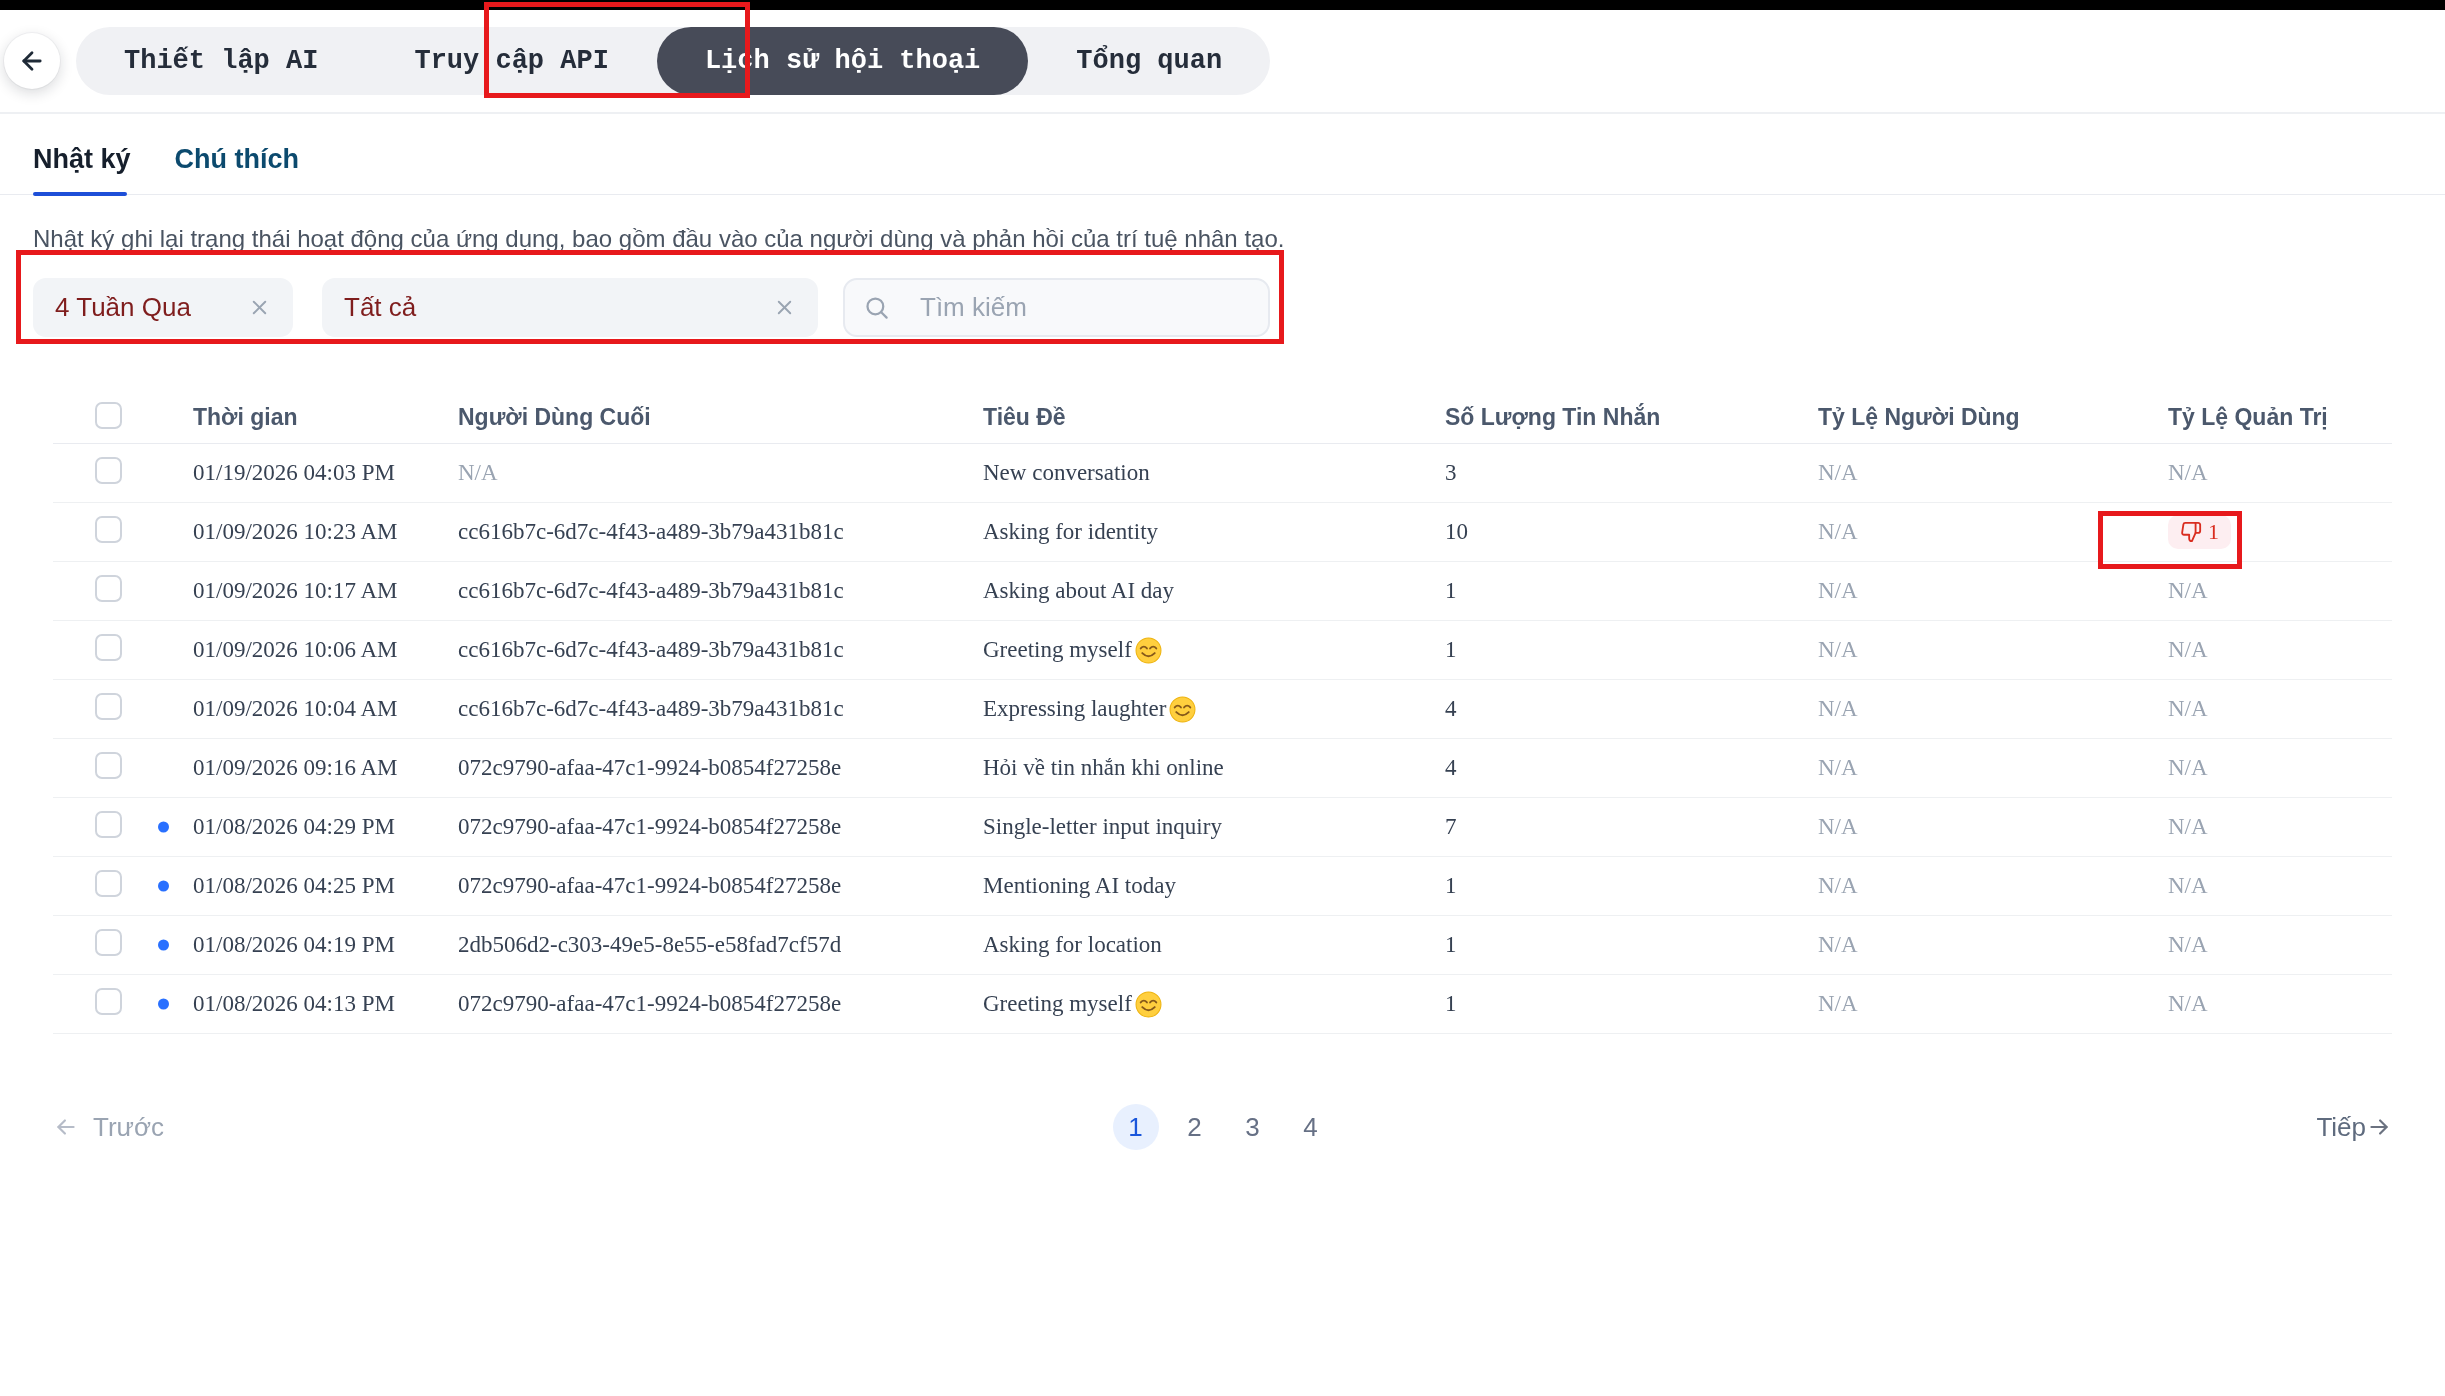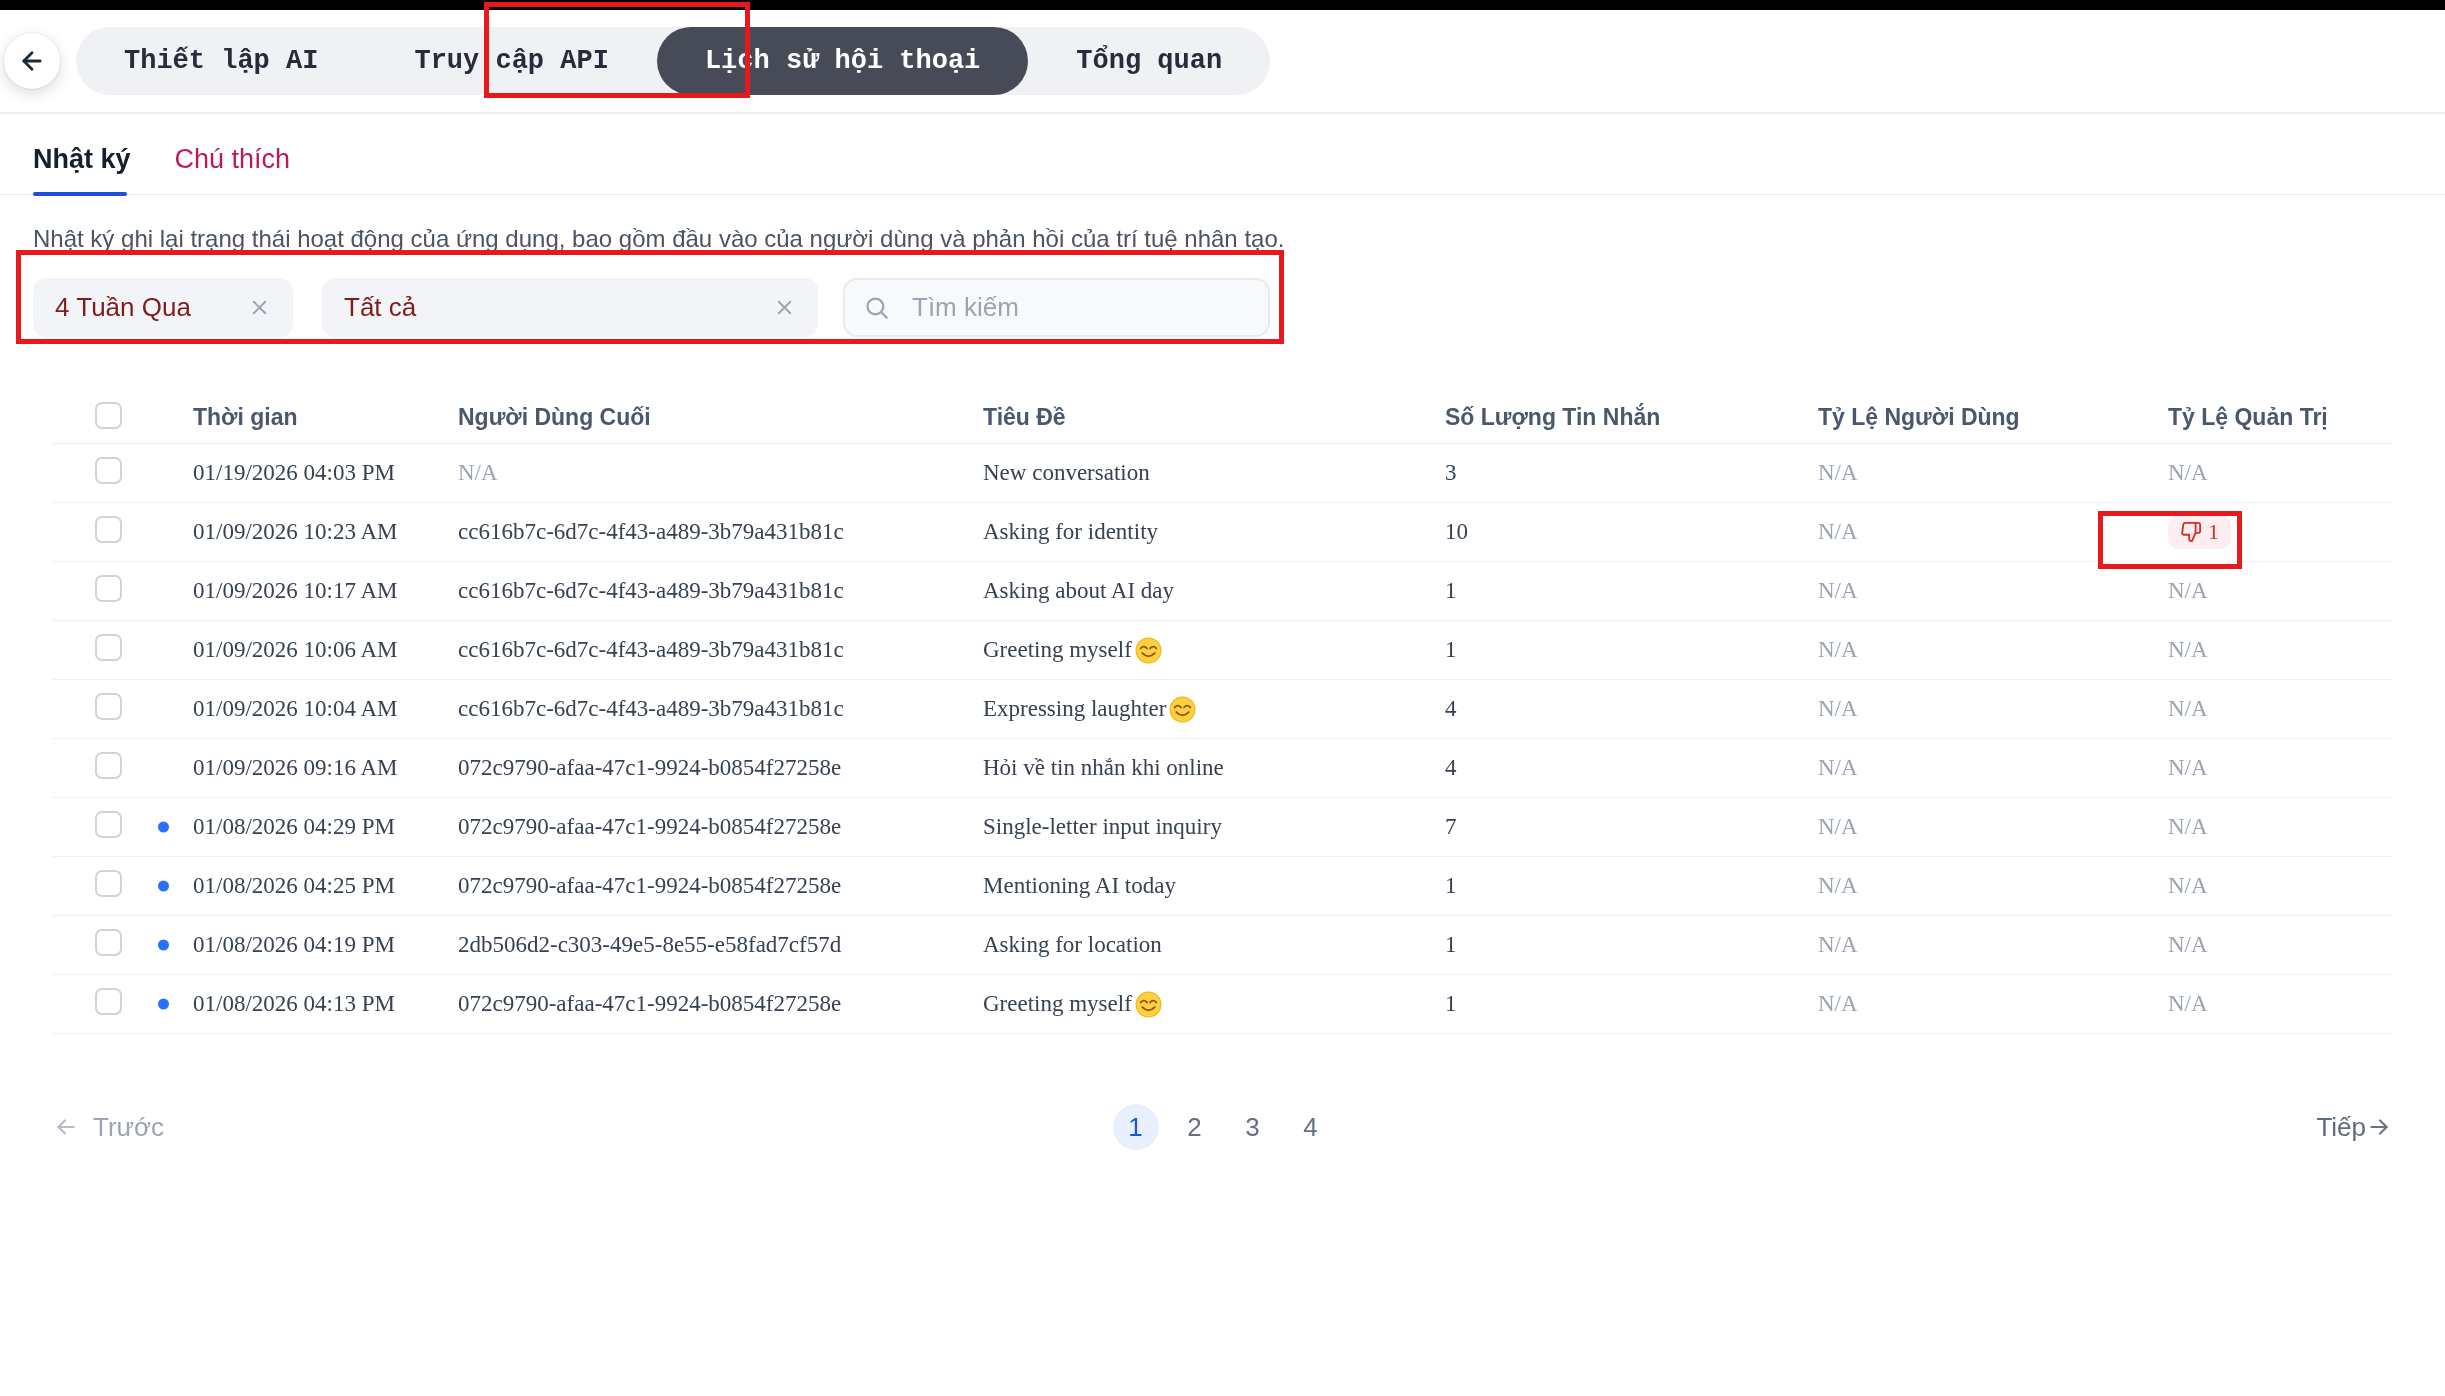--- a/index.html
+++ b/index.html
@@ -32,41 +32,41 @@
   .app-tab {
     display:flex; align-items:center; padding:0 48px;
     font-size:27px; font-weight:600; color:#252d3a; cursor:pointer;
     border-radius:40px; white-space:nowrap;font-family:Liberation Mono, monospace;
   }
   .app-tab.active { background:#474b58; color:#fff; }
 
   
   .main { padding:0 33px; }
   .subtabs { display:flex; gap:44px; margin-top:30px;align-items:flex-end; }
-  .subtab { font-size:27px; font-weight:400; color:#be185d; cursor:pointer; }
+  .subtab { font-size:27px; font-weight:700; color:#0c4a6e; cursor:pointer; }
   .subtab.active { color:#161f2c; font-weight:700; }
   .subtab-divider { position:relative; margin-top:16px; height:4px; }
   .subtab-divider .gray-line { position:absolute; left:-33px; right:-33px; bottom:0; height:1px; background:#e9ebf0; }
   .subtab-divider .blue-bar { position:absolute; left:0; bottom:-1px; width:94px; height:4px; background:#1d4fd8; border-radius:2px; }
 
   .description { margin-top:30px; font-size:24px; color:#4a5462; }
 
   
   .filters { margin-top:25px; display:flex; align-items:center; }
   .filter-pill {
     height:59px; background:#f2f4f7; border-radius:13px;
     display:flex; align-items:center; justify-content:space-between;
     padding:0 22px; font-size:26px; color:#7f1d1d; cursor:pointer;
   }
   .filter-time { width:260px; }
   .filter-anno { width:496px; margin-left:29px; }
   .search-box {
     width:427px; height:59px; margin-left:25px;
     background:#f8f9fb; border:2px solid #e7eaf0; border-radius:14px;
-    display:flex; align-items:center; padding:0 18px; gap:22px;
+    display:flex; align-items:center; padding:0 18px; gap:30px;
   }
   .search-box input {
     border:none; outline:none; background:transparent; flex:1;
     font-family:"Liberation Sans",sans-serif; font-size:26px; color:#364152;
   }
   .search-box input::placeholder { color:#9aa4b2; }
   .clear-x { display:flex; align-items:center; }
 
   
   .table { margin:55px 20px 0 20px; }

